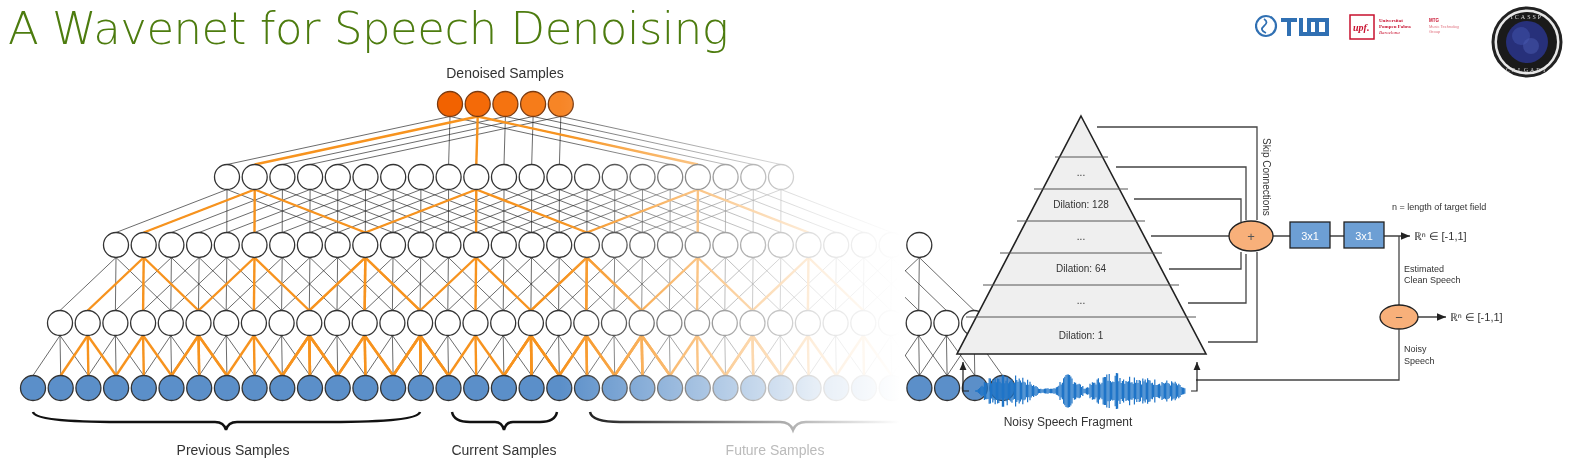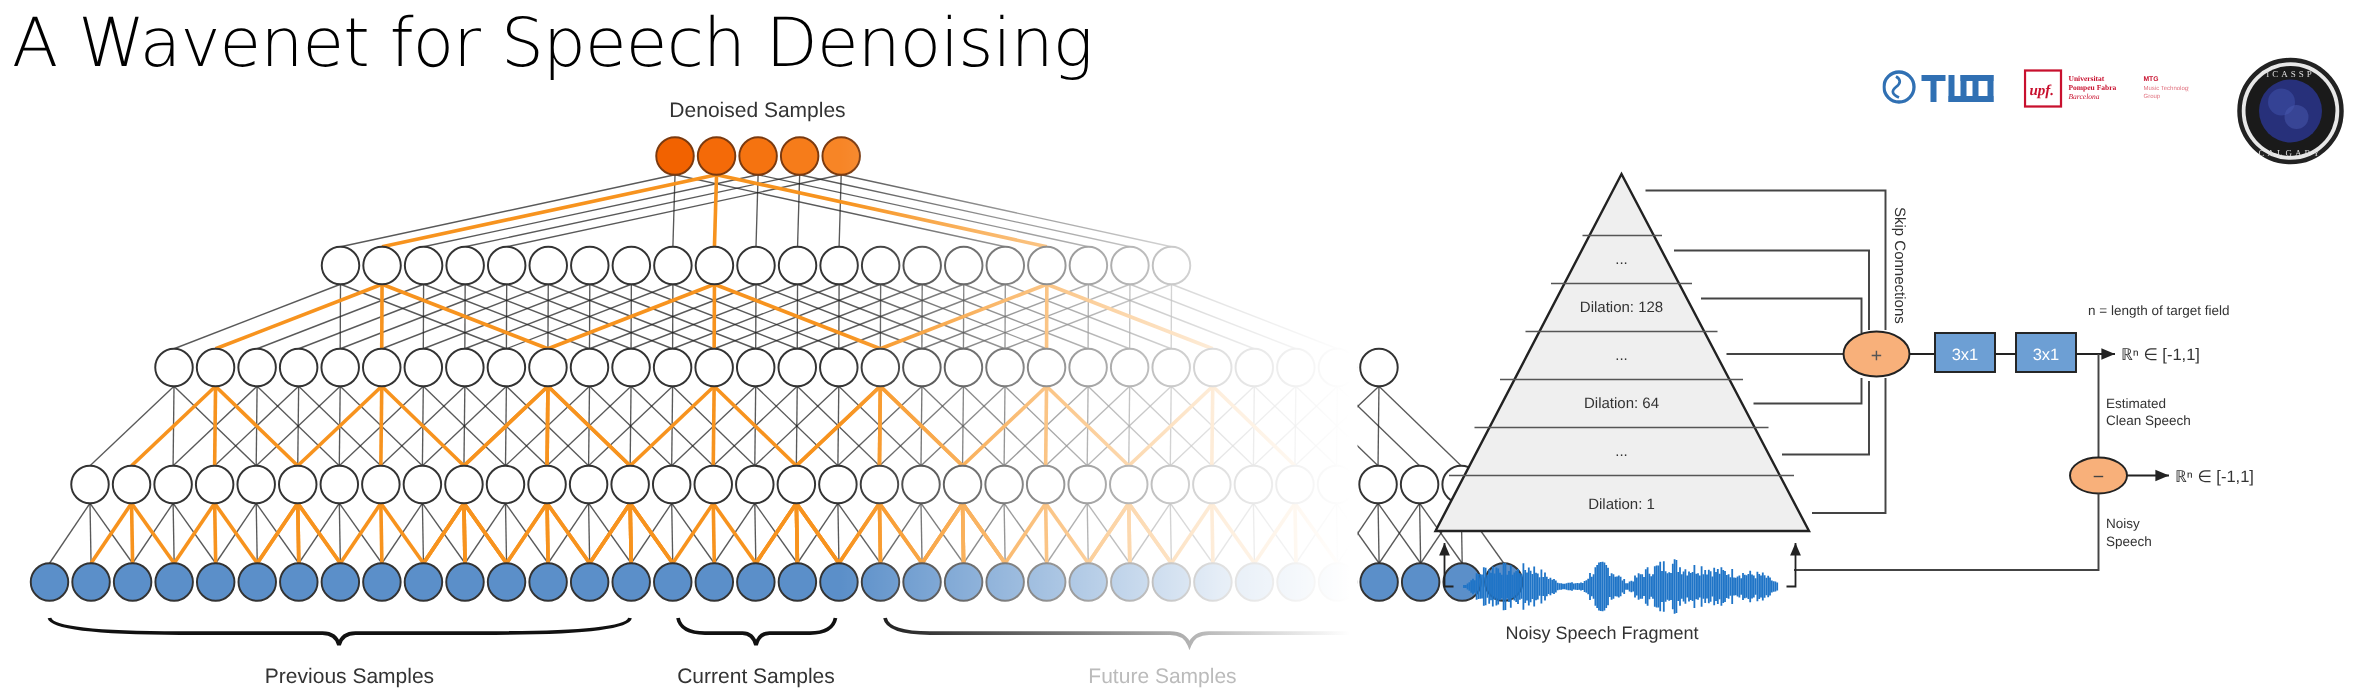--- a/index.html
+++ b/index.html
@@ -1,20 +1,20 @@
 <!DOCTYPE html>
 <html><head>
 <meta charset="utf-8">
 <style>
   html, body { margin: 0; padding: 0; background: #ffffff; }
   body { width: 1569px; height: 463px; position: relative; overflow: hidden; font-family: "Liberation Sans", sans-serif; }
-  .title { position: absolute; left: 8px; top: 2px; font-size: 45px; color: #000000; font-family: "DejaVu Sans", sans-serif; font-weight: 300; letter-spacing: -0.5px; white-space: nowrap; }
+  .title { position: absolute; left: 8px; top: 2px; font-size: 45px; color: #4d7c0f; font-family: "DejaVu Sans", sans-serif; font-weight: 300; letter-spacing: -0.5px; white-space: nowrap; }
   svg.main { position: absolute; left: 0; top: 0; }
   .lbl { font-family: "Liberation Sans", sans-serif; }
-  .logo { position: absolute; margin-top: 32px; }
+  .logo { position: absolute; }
 </style>
 </head>
 <body>
 
 <div class="title">A Wavenet for Speech Denoising</div>
 
 <div class="logo" style="left:1255px; top:12px; width:76px; height:30px;">
   <svg width="76" height="30" viewBox="0 0 76 30">
     <circle cx="11" cy="14" r="10" fill="none" stroke="#3070b3" stroke-width="2.2"></circle>
     <path d="M9 7 Q14 10 9 14 Q4 18 11 21" fill="none" stroke="#3070b3" stroke-width="1.8"></path>

